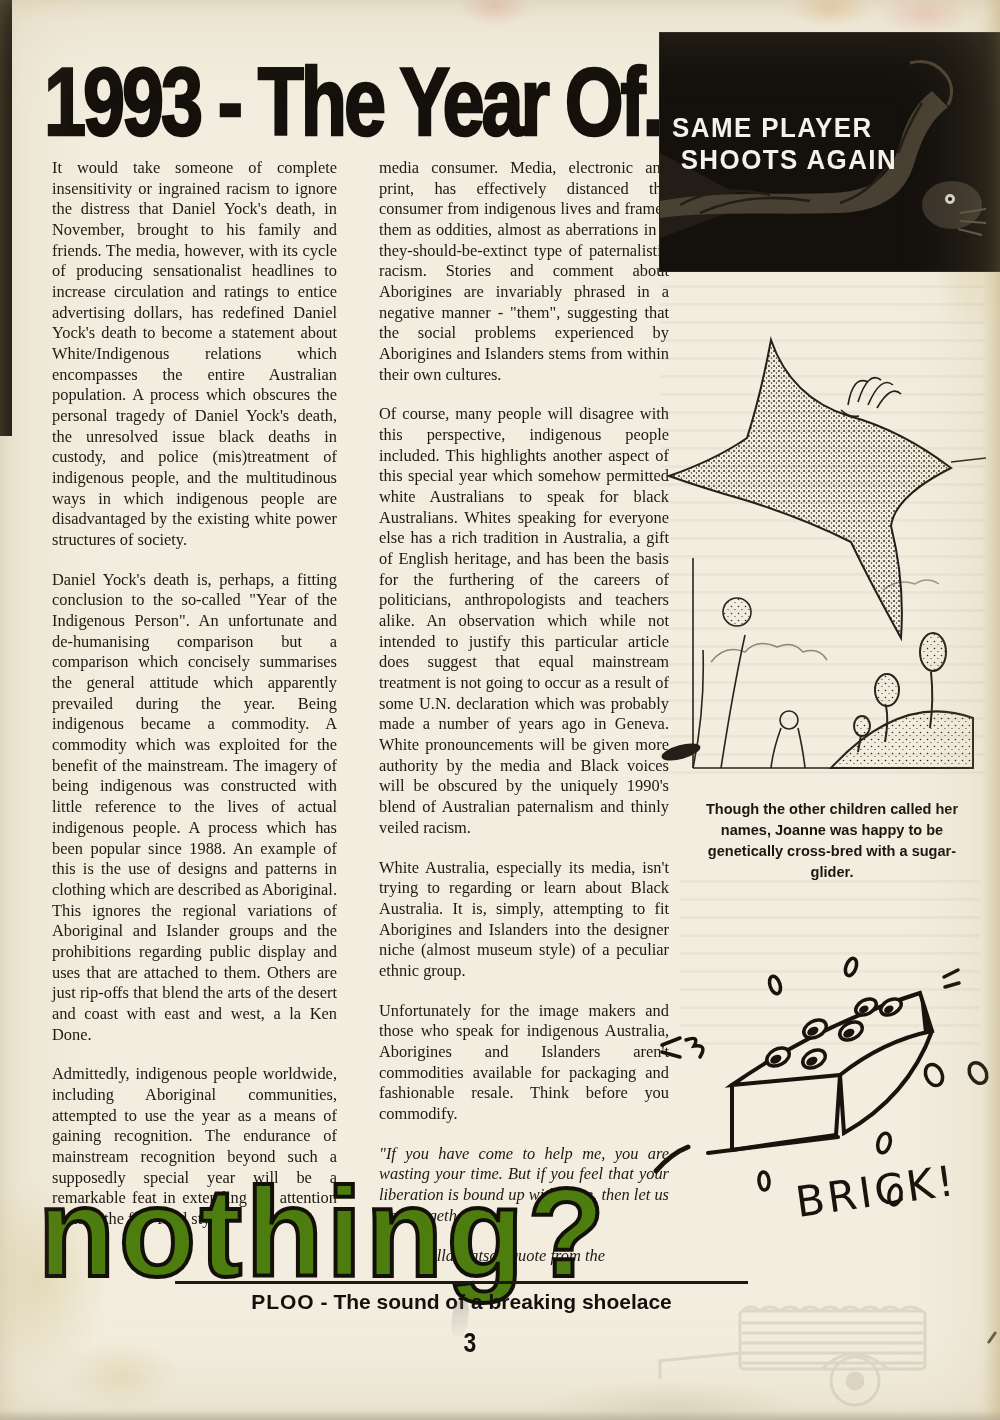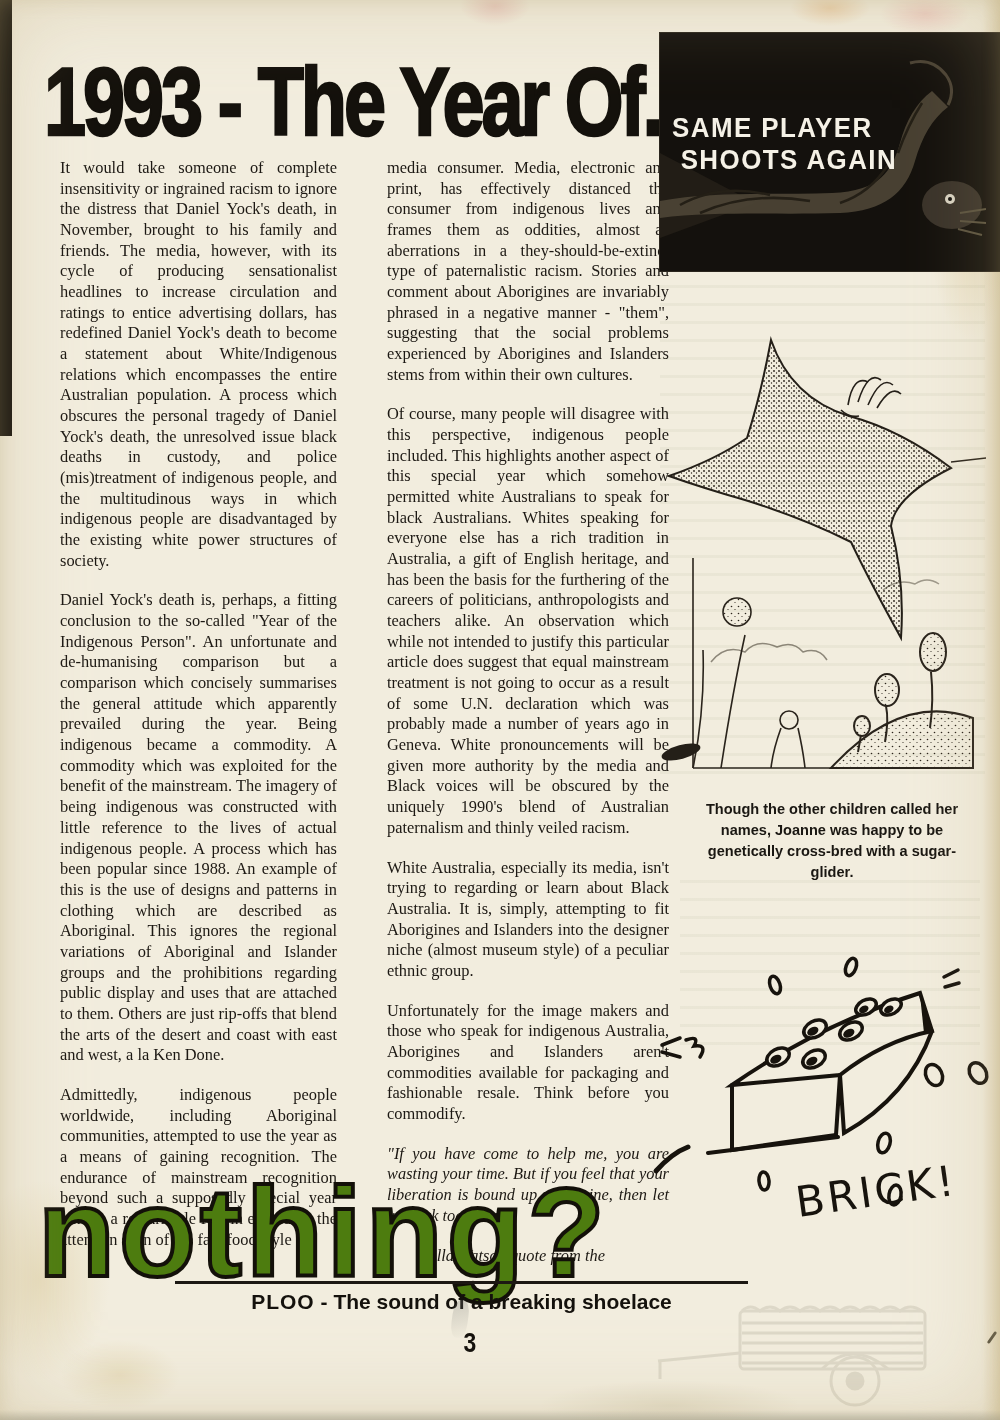--- a/index.html
+++ b/index.html
@@ -15,21 +15,21 @@
   .bottom-strip{position:absolute;left:0;bottom:0;width:100%;height:10px;
         background:linear-gradient(0deg,rgba(140,145,140,.45),rgba(140,145,140,0));}
 
   .title{position:absolute;left:44px;top:46px;margin:0;white-space:nowrap;
         font-family:"Liberation Sans", sans-serif;font-weight:800;font-size:97px;
         letter-spacing:-4px;transform:scaleX(.78);transform-origin:left top;
         -webkit-text-stroke:2.5px #14110c;color:#14110c;}
 
   .col{position:absolute;top:158px;font-size:16.4px;line-height:1.26;text-align:justify;
         text-justify:inter-word;}
-  .col p{margin:0 0 19px 16px;}
+  .col p{margin:0 0 19px 8px;}
   .col1{left:44px;width:293px;}
   .col2{left:371px;width:298px;}
   .quote{font-style:italic;margin:2px 0 0 0;}
   .quote-attr{font-style:italic;text-align:center;margin:2px 12px 0 0;line-height:1.3;font-family:Liberation Serif, serif;}
 
   .panel{position:absolute;left:660px;top:33px;width:340px;height:238px;background:#14110d;
         overflow:hidden;box-shadow:0 0 0 1px #2a251d;}
   .panel-text{position:absolute;left:12px;top:80px;color:#f5f1e6;
         font-family:"Liberation Sans", sans-serif;font-weight:bold;font-size:27px;
         line-height:1.18;letter-spacing:1.5px;transform:scaleX(.96);transform-origin:left top;}

